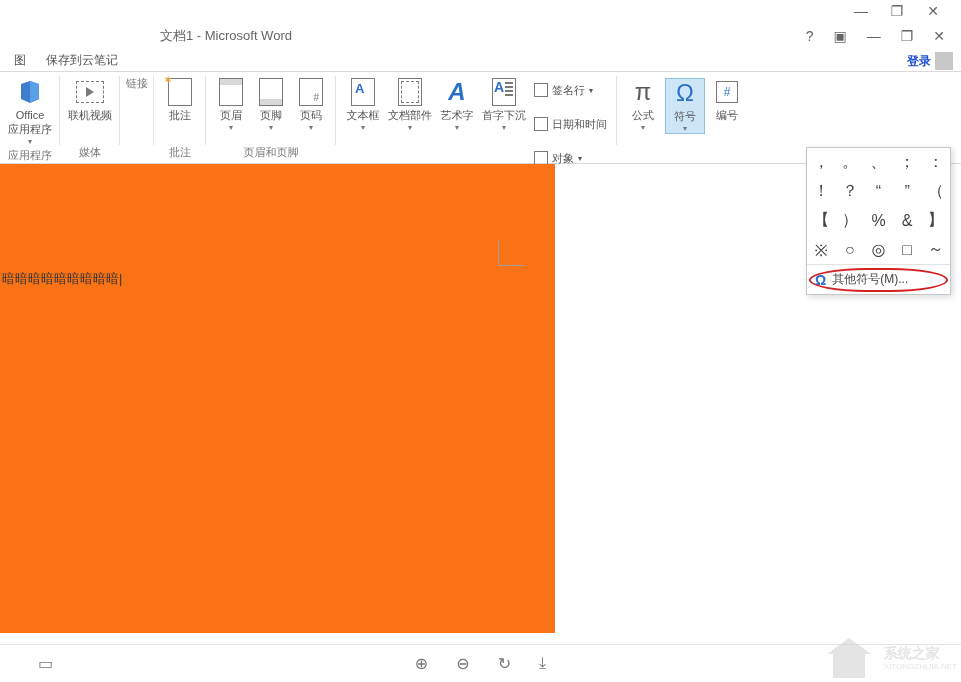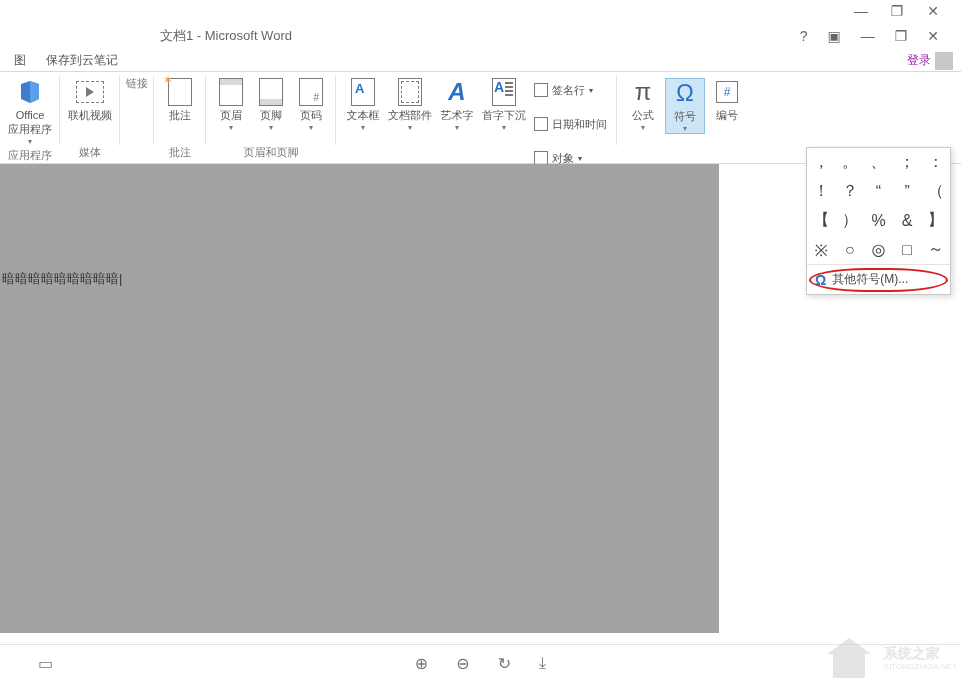--- a/index.html
+++ b/index.html
@@ -3,29 +3,29 @@
 <meta charset="utf-8">
 <style>
   * { box-sizing: border-box; margin: 0; padding: 0; font-family: "Microsoft YaHei", "Segoe UI", sans-serif; }
   body { width: 961px; height: 682px; background: #fff; overflow: hidden; position: relative; font-size: 12px; color: #444; }
 
   
   .win-chrome { position: absolute; right: 0; top: 0; height: 22px; display: flex; align-items: center; gap: 16px; padding-right: 18px; color: #666; }
   .wc-btn { width: 20px; text-align: center; font-size: 14px; cursor: pointer; }
 
   
-  .title-bar { position: absolute; left: 0; right: 10px; top: 22px; height: 28px; display: flex; align-items: center; }
+  .title-bar { position: absolute; left: 0; right: 4px; top: 22px; height: 28px; display: flex; align-items: center; }
   .title-text { position: absolute; left: 160px; font-size: 13px; color: #666; }
   .title-right { position: absolute; right: 8px; display: flex; align-items: center; gap: 12px; color: #666; }
   .tr-btn { font-size: 14px; cursor: pointer; padding: 0 4px; }
 
   
   .tab-row { position: absolute; left: 0; right: 0; top: 50px; height: 22px; display: flex; align-items: center; padding-left: 4px; color: #555; border-bottom: 1px solid #d9d9d9; }
   .tab { padding: 0 10px; font-size: 12px; height: 100%; display: flex; align-items: center; }
-  .tab-right { position: absolute; right: 8px; display: flex; align-items: flex-start; gap: 4px; color: #a21caf; }
+  .tab-right { position: absolute; right: 8px; display: flex; align-items: flex-end; gap: 4px; color: #1d4ed8; font-weight: bold; }
   .avatar { width: 18px; height: 18px; background: #c8c8c8; display: inline-block; }
 
   
   .ribbon { position: absolute; left: 0; right: 0; top: 72px; height: 92px; display: flex; border-bottom: 1px solid #d9d9d9; background: #fff; }
   .rgroup { display: flex; flex-direction: column; align-items: center; justify-content: space-between; padding: 2px 6px 0 6px; position: relative; }
   .rgroup::after { content: ""; position: absolute; right: 0; top: 4px; bottom: 18px; width: 1px; background: #e3e3e3; }
   .rgroup:last-child::after { display: none; }
   .rgroup-label { font-size: 11px; color: #777; padding: 2px 0 3px 0; text-align: center; width: 100%; }
   .rgroup-body { display: flex; align-items: flex-start; gap: 2px; padding-top: 4px; }
   .rbtn-lg { display: flex; flex-direction: column; align-items: center; justify-content: flex-start; width: 48px; cursor: pointer; }
@@ -37,21 +37,21 @@
   .mini-sun { position: absolute; left: -6px; top: -6px; color: #e8a23a; font-size: 12px; }
 
   .rbtn-sm-col { display: flex; flex-direction: column; gap: 14px; padding: 2px 4px 0 4px; }
   .rbtn-sm { display: flex; align-items: center; gap: 4px; font-size: 11px; color: #555; white-space: nowrap; cursor: pointer; height: 20px; }
   .rbtn-sm .mini-ico { width: 14px; height: 14px; border: 1px solid #7a7a7a; display: inline-block; }
 
   .symbol-btn-active { background: #cde6f7; border: 1px solid #92c0e0; }
 
   
   .doc-area { position: absolute; left: 0; right: 0; top: 164px; bottom: 38px; background: #fff; }
-  .page { position: absolute; left: 0; top: 0; width: 719px; height: 469px; background: #a3a3a3; }
+  .page { position: absolute; left: 0; top: 0; width: 555px; height: 469px; background: #f97316; }
   .page-text { position: absolute; left: 2px; top: 106px; font-size: 13px; color: #333; letter-spacing: 0; }
   .margin-mark { position: absolute; top: 76px; left: 498px; width: 26px; height: 26px; border-left: 1px solid #a0a0a0; border-bottom: 1px solid #a0a0a0; }
 
   
   .symbol-panel { position: absolute; top: 147px; right: 10px; width: 145px; background: #fff; border: 1px solid #c8c8c8; box-shadow: 2px 2px 6px rgba(0,0,0,0.15); }
   .sym-grid { display: grid; grid-template-columns: repeat(5, 1fr); }
   .sym-cell { height: 29px; display: flex; align-items: center; justify-content: center; font-size: 16px; color: #444; cursor: pointer; }
   .sym-more { display: flex; align-items: center; gap: 6px; padding: 6px 8px; border-top: 1px solid #e3e3e3; cursor: pointer; }
   .sym-more .om { color: #2a6fc9; font-size: 14px; font-weight: bold; }
   .sym-more-ring { border: 2px solid #d62020; border-radius: 50%/60%; position: absolute; left: 2px; right: 2px; height: 24px; bottom: 2px; pointer-events: none; }

